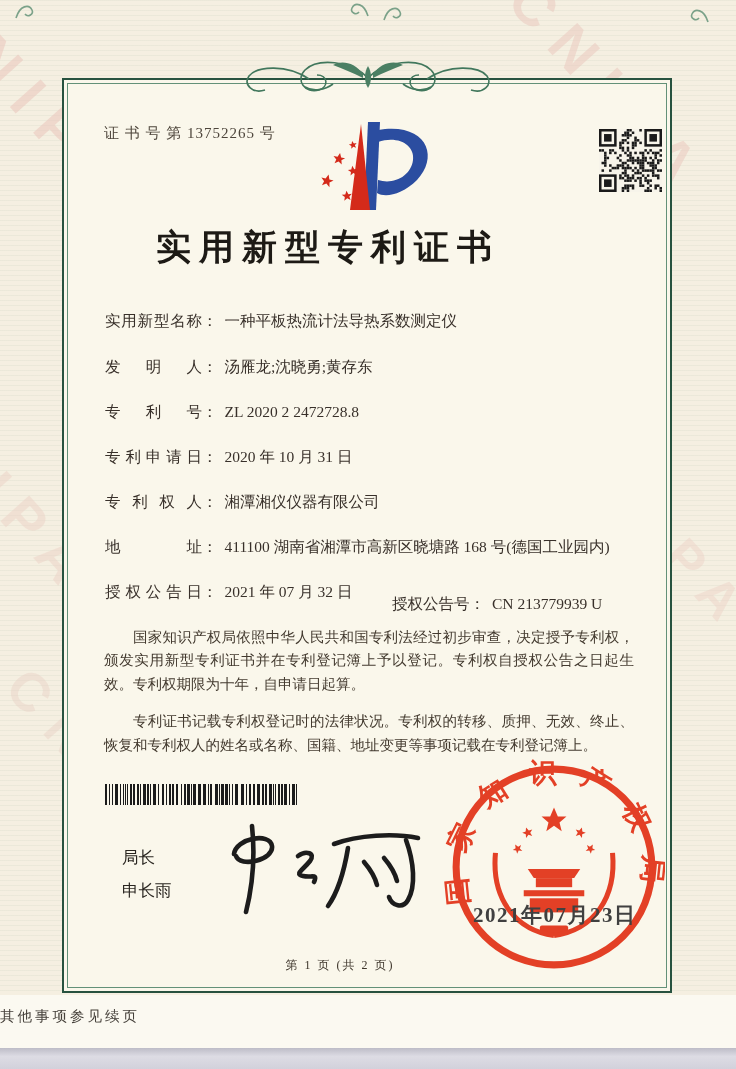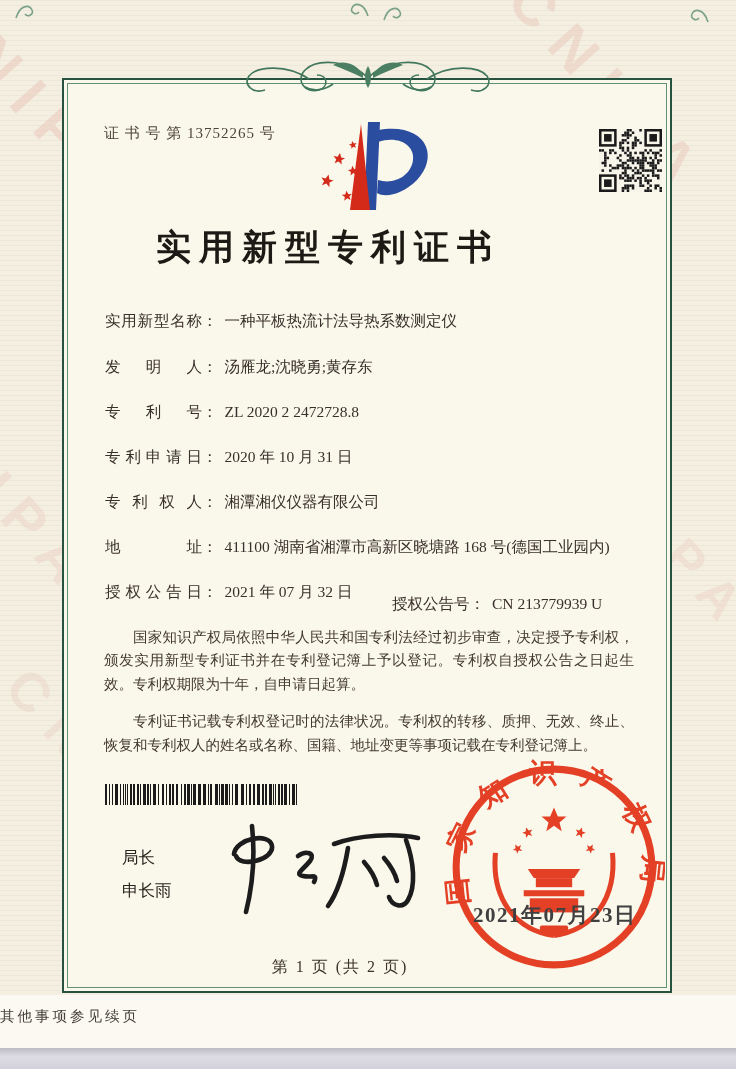--- a/index.html
+++ b/index.html
@@ -48,21 +48,21 @@
   .sig-block{position:absolute;left:122px;top:847px;z-index:6;
     font-family:"Liberation Sans","DejaVu Sans",sans-serif;font-size:16.5px;font-weight:400;color:#2a2621;}
   .sig-block div{margin-bottom:11px;}
   .signature{position:absolute;left:206px;top:820px;z-index:7;}
   .seal{position:absolute;left:443px;top:756px;z-index:8;opacity:.93;}
   .sealdate{
     position:absolute;left:457px;top:901px;z-index:9;font-size:21px;font-weight:700;
     color:#404040;letter-spacing:1.5px;margin-left:16px;
   }
   .pageno{position:absolute;left:0;top:957px;width:680px;text-align:center;z-index:6;
-    font-size:16px;letter-spacing:2px;color:#3c342a;}
+    font-size:12px;letter-spacing:2px;color:#3c342a;}
   .belowstrip{position:absolute;left:0;top:995px;width:736px;height:53px;background:#fbf9f1;z-index:3;}
   .contnote{position:absolute;left:0;top:1007px;width:736px;z-index:6;
     font-size:14.5px;letter-spacing:3px;color:#45403a;}
   .bottombar{position:absolute;left:0;top:1048px;width:736px;height:21px;z-index:6;
     background:linear-gradient(180deg,#bdbcc7 0,#dddce4 40%,#d2d1db 100%);}
   .sealtxt{font-size:27px;font-weight:700;letter-spacing:22px;fill:#e23318;
     font-family:"Liberation Serif","DejaVu Serif",serif;}
 </style>
 </head>
 <body>

